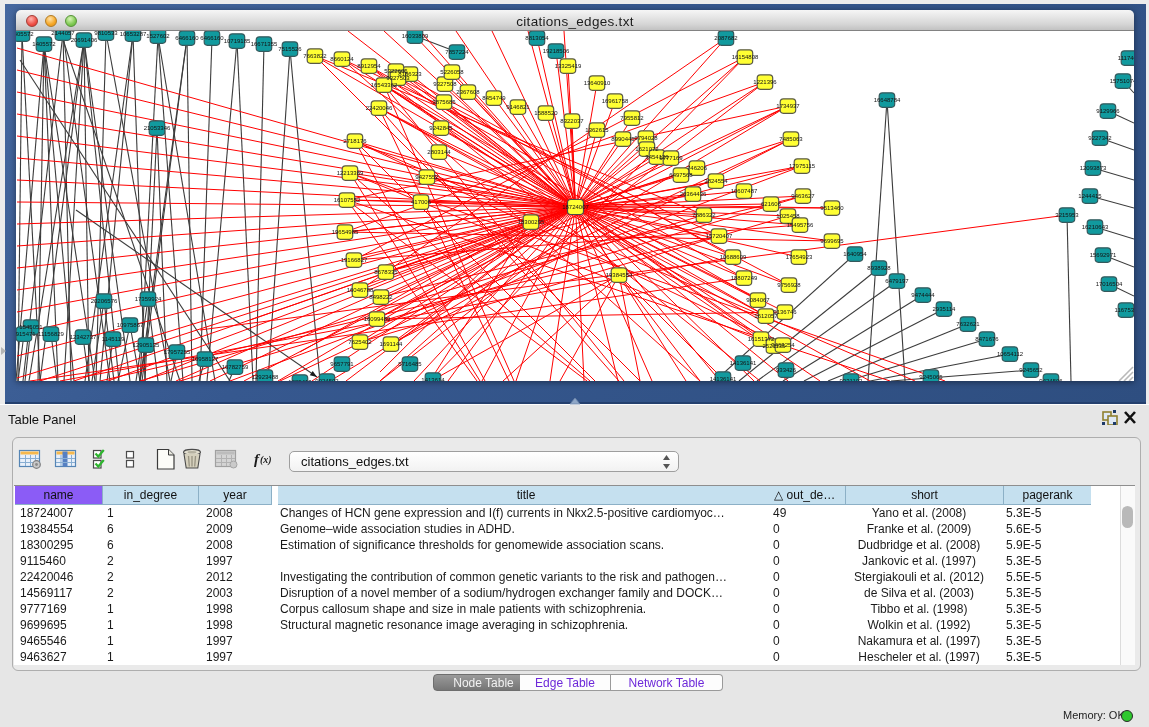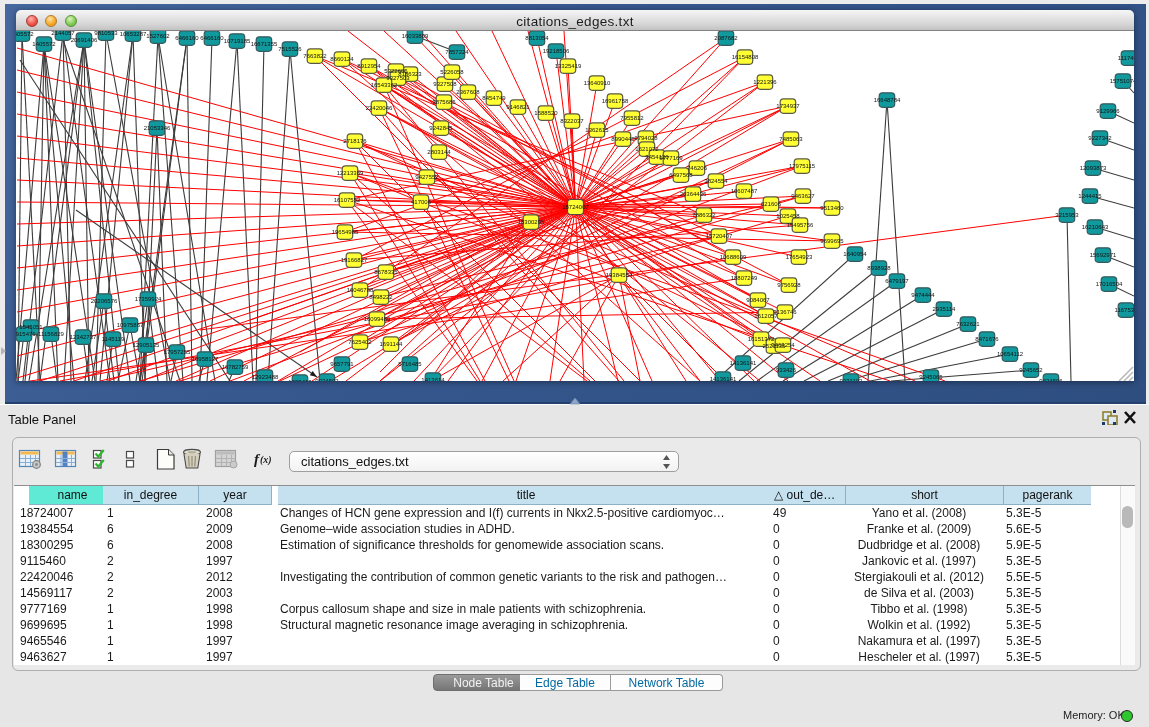--- a/index.html
+++ b/index.html
@@ -10,21 +10,21 @@
 #title{position:absolute;top:4px;left:0;width:100%;text-align:center;font-size:13.5px;letter-spacing:0.3px;color:#1c1c1c}
 #tp{position:absolute;left:0;top:404px;width:1149px;height:323px;background:#e6e6e6;border-top:1px solid #fdfdfd}
 #tphead{position:absolute;left:8px;top:412px;font-size:13px;color:#111}
 #container{position:absolute;left:12px;top:437px;width:1129px;height:234px;background:#eaeaea;border:1px solid #aeaeae;border-radius:6px}
 #tablebox{position:absolute;left:14px;top:485px;width:1121px;height:180px;background:#fff;border-top:1px solid #8e8e8e}
 .hcell{position:absolute;top:486px;height:19px;background:#c5e0ef;border-right:1px solid #8cb0c6;font-size:12px;color:#111;text-align:center;line-height:19px;border-bottom:1px solid #8cb0c6}
 .trow{position:absolute;left:14px;width:1106px;height:16px;font-size:12px;color:#1a1a1a;white-space:nowrap}
 .trow span{position:absolute;top:1px}
 .c0{left:6px}.c1{left:93px}.c2{left:192px}.c3{left:266px}.c4{left:759px}
 .c5{left:826px;width:158px;text-align:center}.c6{left:992px}
-.seg{position:absolute;top:674px;height:17px;font-size:12px;line-height:16px;text-align:center;color:#0369a1;background:#fdfdfd;border:1px solid #9a9a9a}
+.seg{position:absolute;top:674px;height:17px;font-size:12px;line-height:16px;text-align:center;color:#6d28d9;background:#fdfdfd;border:1px solid #9a9a9a}
 #mem{position:absolute;left:1063px;top:709px;font-size:11px;color:#222}
 </style></head><body>
 <div id="mdi">
     <div id="win">
 <div id="titlebar">
 <div class="tl" style="left:10px;top:5px;background:radial-gradient(circle at 40% 30%,#ffb3ad,#ee5046 60%,#d8322b);border:1px solid #a53c34"></div>
 <div class="tl" style="left:29px;top:5px;background:radial-gradient(circle at 40% 30%,#ffe2a8,#f5a623 60%,#df8f1f);border:1px solid #b27b22"></div>
 <div class="tl" style="left:49px;top:5px;background:radial-gradient(circle at 40% 30%,#d8f5b8,#7ec951 60%,#62b23c);border:1px solid #569338"></div>
 <div id="title">citations_edges.txt</div>
 </div>
@@ -793,21 +793,21 @@
 <text x="236" y="17" font-family="Liberation Serif,serif" font-style="italic" font-weight="bold" font-size="15" fill="#1a1a1a">f</text>
 <text x="242" y="16" font-family="Liberation Serif,serif" font-style="italic" font-weight="bold" font-size="10" fill="#1a1a1a">(x)</text>
 </g>
 </svg>
 <div style="position:absolute;left:289px;top:451px;width:390px;height:21px;background:linear-gradient(#ffffff,#f2f2f2);border:1px solid #9e9e9e;border-radius:5px;font-size:13px;color:#111;line-height:19px;padding-left:11px">citations_edges.txt
 <svg width="9" height="14" viewBox="0 0 9 14" style="position:absolute;right:7px;top:3px">
       <path d="M4.5 0 L8 5 H1 Z M4.5 14 L8 9 H1 Z" fill="#555"></path>
     </svg>
 </div>
 <div id="tablebox"></div>
-<div class="hcell" style="left:29px;width:88px;background:#5eead4">name</div>
+<div class="hcell" style="left:15px;width:88px;background:#8b5cf6">name</div>
 <div class="hcell" style="left:103px;width:96px">in_degree</div>
 <div class="hcell" style="left:199px;width:73px">year</div>
 <div class="hcell" style="left:278px;width:497px">title</div>
 <div class="hcell" style="left:769px;width:77px;text-align:left;padding-left:5px">△ out_de…</div>
 <div class="hcell" style="left:846px;width:158px">short</div>
 <div class="hcell" style="left:1004px;width:87px;border-right:none">pagerank</div>
 <div class="trow" style="top:505px">
 <span class="c0">18724007</span>
     <span class="c1">1</span>
     <span class="c2">2008</span>
@@ -848,20 +848,21 @@
     <span class="c2">2012</span>
     <span class="c3">Investigating the contribution of common genetic variants to the risk and pathogen…</span>
     <span class="c4">0</span>
     <span class="c5">Stergiakouli et al. (2012)</span>
     <span class="c6">5.5E-5</span>
   </div>
 <div class="trow" style="top:585px">
 <span class="c0">14569117</span>
     <span class="c1">2</span>
     <span class="c2">2003</span>
+    <span class="c3">Disruption of a novel member of a sodium/hydrogen exchanger family and DOCK…</span>
     <span class="c4">0</span>
     <span class="c5">de Silva et al. (2003)</span>
     <span class="c6">5.3E-5</span>
   </div>
 <div class="trow" style="top:601px">
 <span class="c0">9777169</span>
     <span class="c1">1</span>
     <span class="c2">1998</span>
     <span class="c3">Corpus callosum shape and size in male patients with schizophrenia.</span>
     <span class="c4">0</span>

